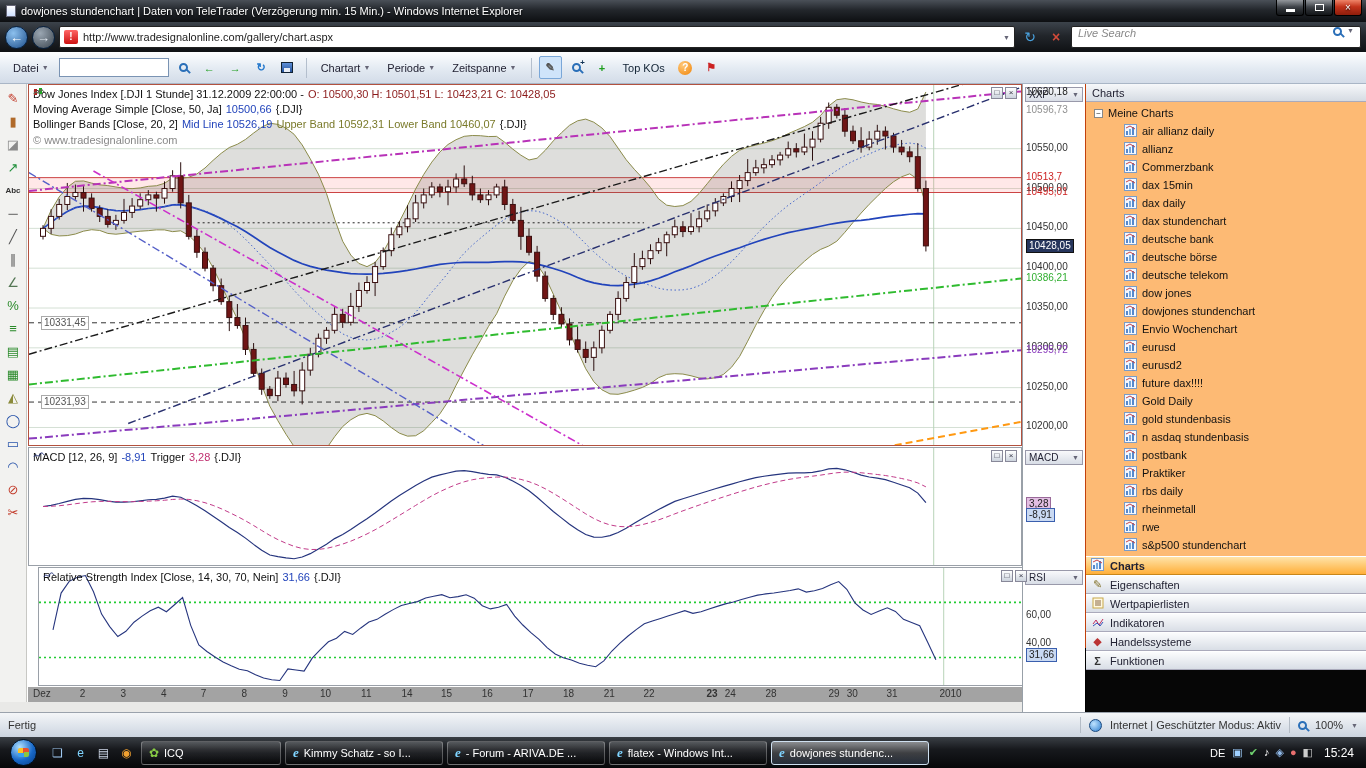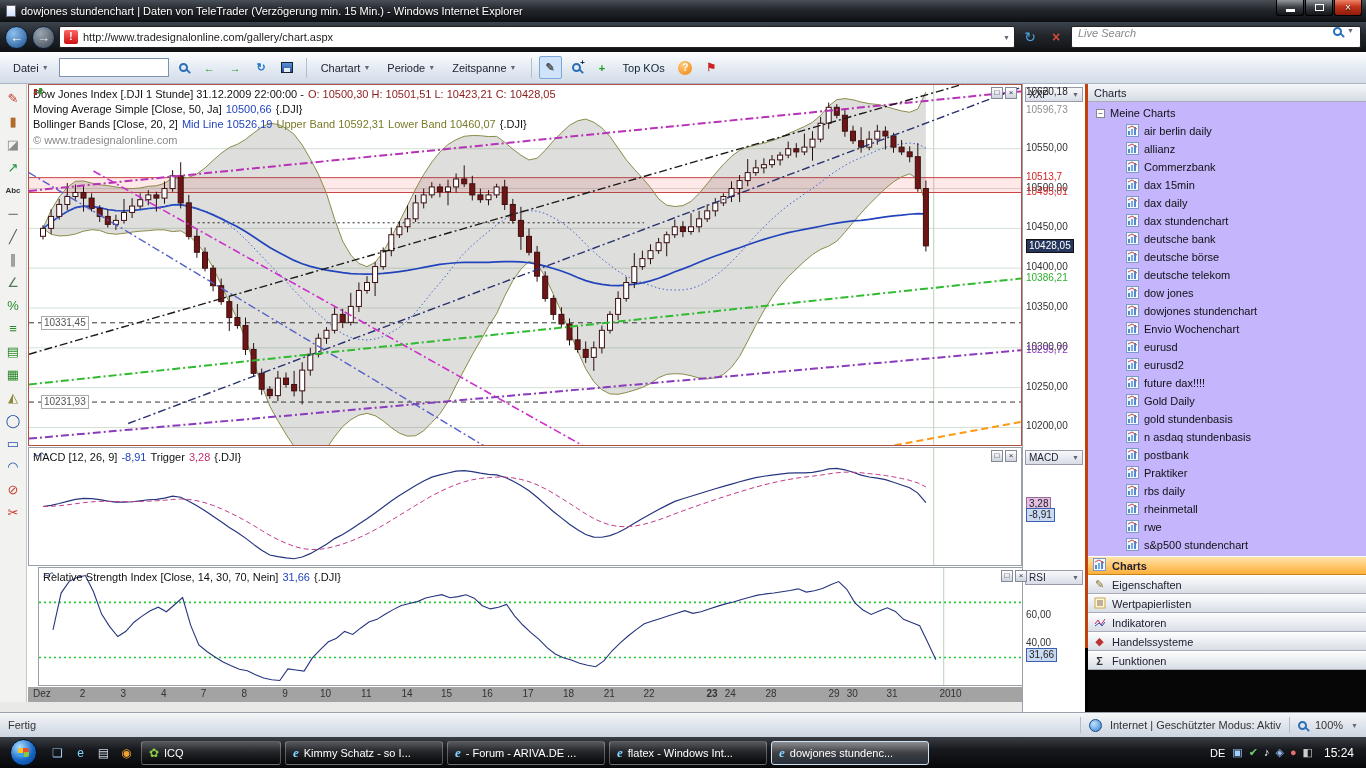--- a/index.html
+++ b/index.html
@@ -89,21 +89,21 @@
     display:flex;justify-content:space-between;align-items:center;padding:0 3px}
 
   
   #xaxisrow{position:absolute;left:28px;top:687px;width:994px;height:28px;background:#a3a3a3}
   .xlab{position:absolute;top:1px;font-size:10px;color:#333;transform:translateX(-50%)}
   #scrollrow{position:absolute;left:0;top:702px;width:1085px;height:10px;background:#e9e9e7}
   #resizer{position:absolute;left:1042px;top:-6px;width:16px;height:14px;border:1px solid #999;background:#f4f4f2;
     font-size:9px;line-height:12px;text-align:center;color:#666}
 
   
-  #sidebar{position:absolute;left:1085px;top:84px;width:281px;height:564px;background:#c4b5fd;border-left:3px solid #c2410c}
+  #sidebar{position:absolute;left:1085px;top:84px;width:281px;height:564px;background:#fdba74;border-left:1px solid #c2410c}
   #sb-head{height:18px;background:linear-gradient(#f6f8fa,#d5dbe3);border-bottom:1px solid #aab;
     font-size:11px;color:#223;display:flex;align-items:center;padding:0 6px}
   #tree{position:absolute;left:0;top:18px;width:100%;height:454px;overflow:hidden;padding-top:2px}
   .troot{display:flex;align-items:center;gap:5px;height:18px;padding-left:8px;font-size:11px;color:#111}
   .expander{width:9px;height:9px;border:1px solid #888;background:#fff;font-size:8px;line-height:7px;text-align:center;color:#333}
   .titem{display:flex;align-items:center;gap:5px;height:18px;padding-left:38px;font-size:11px;color:#111;white-space:nowrap}
   .titem svg,.sbtn svg{flex:none}
   #sidebtns{position:absolute;left:0;top:472px;width:100%}
   .sbtn{height:19px;display:flex;align-items:center;gap:6px;padding:0 5px;font-size:11px;color:#223;
     background:linear-gradient(#fbfcfd,#d9dee6);border-top:1px solid #fff;border-bottom:1px solid #aab}
@@ -662,21 +662,21 @@
       </div>
       <div id="treeitems">
           <div class="titem">
             <span><svg width="13" height="13" viewBox="0 0 13 13">
                 <rect x="0.5" y="0.5" width="12" height="12" fill="#f3f8ff" stroke="#7a9cc8"></rect>
                 <rect x="2" y="7" width="2" height="4" fill="#5588cc"></rect>
                 <rect x="5" y="5" width="2" height="6" fill="#77aadd"></rect>
                 <rect x="8" y="3" width="2" height="8" fill="#5588cc"></rect>
                 <path d="M2 4 L6 2 L11 5" stroke="#cc4444" fill="none"></path>
               </svg></span>
-            <span>air berlin daily</span>
+            <span>air allianz daily</span>
           </div>
           <div class="titem">
             <span><svg width="13" height="13" viewBox="0 0 13 13">
                 <rect x="0.5" y="0.5" width="12" height="12" fill="#f3f8ff" stroke="#7a9cc8"></rect>
                 <rect x="2" y="7" width="2" height="4" fill="#5588cc"></rect>
                 <rect x="5" y="5" width="2" height="6" fill="#77aadd"></rect>
                 <rect x="8" y="3" width="2" height="8" fill="#5588cc"></rect>
                 <path d="M2 4 L6 2 L11 5" stroke="#cc4444" fill="none"></path>
               </svg></span>
             <span>allianz</span>

